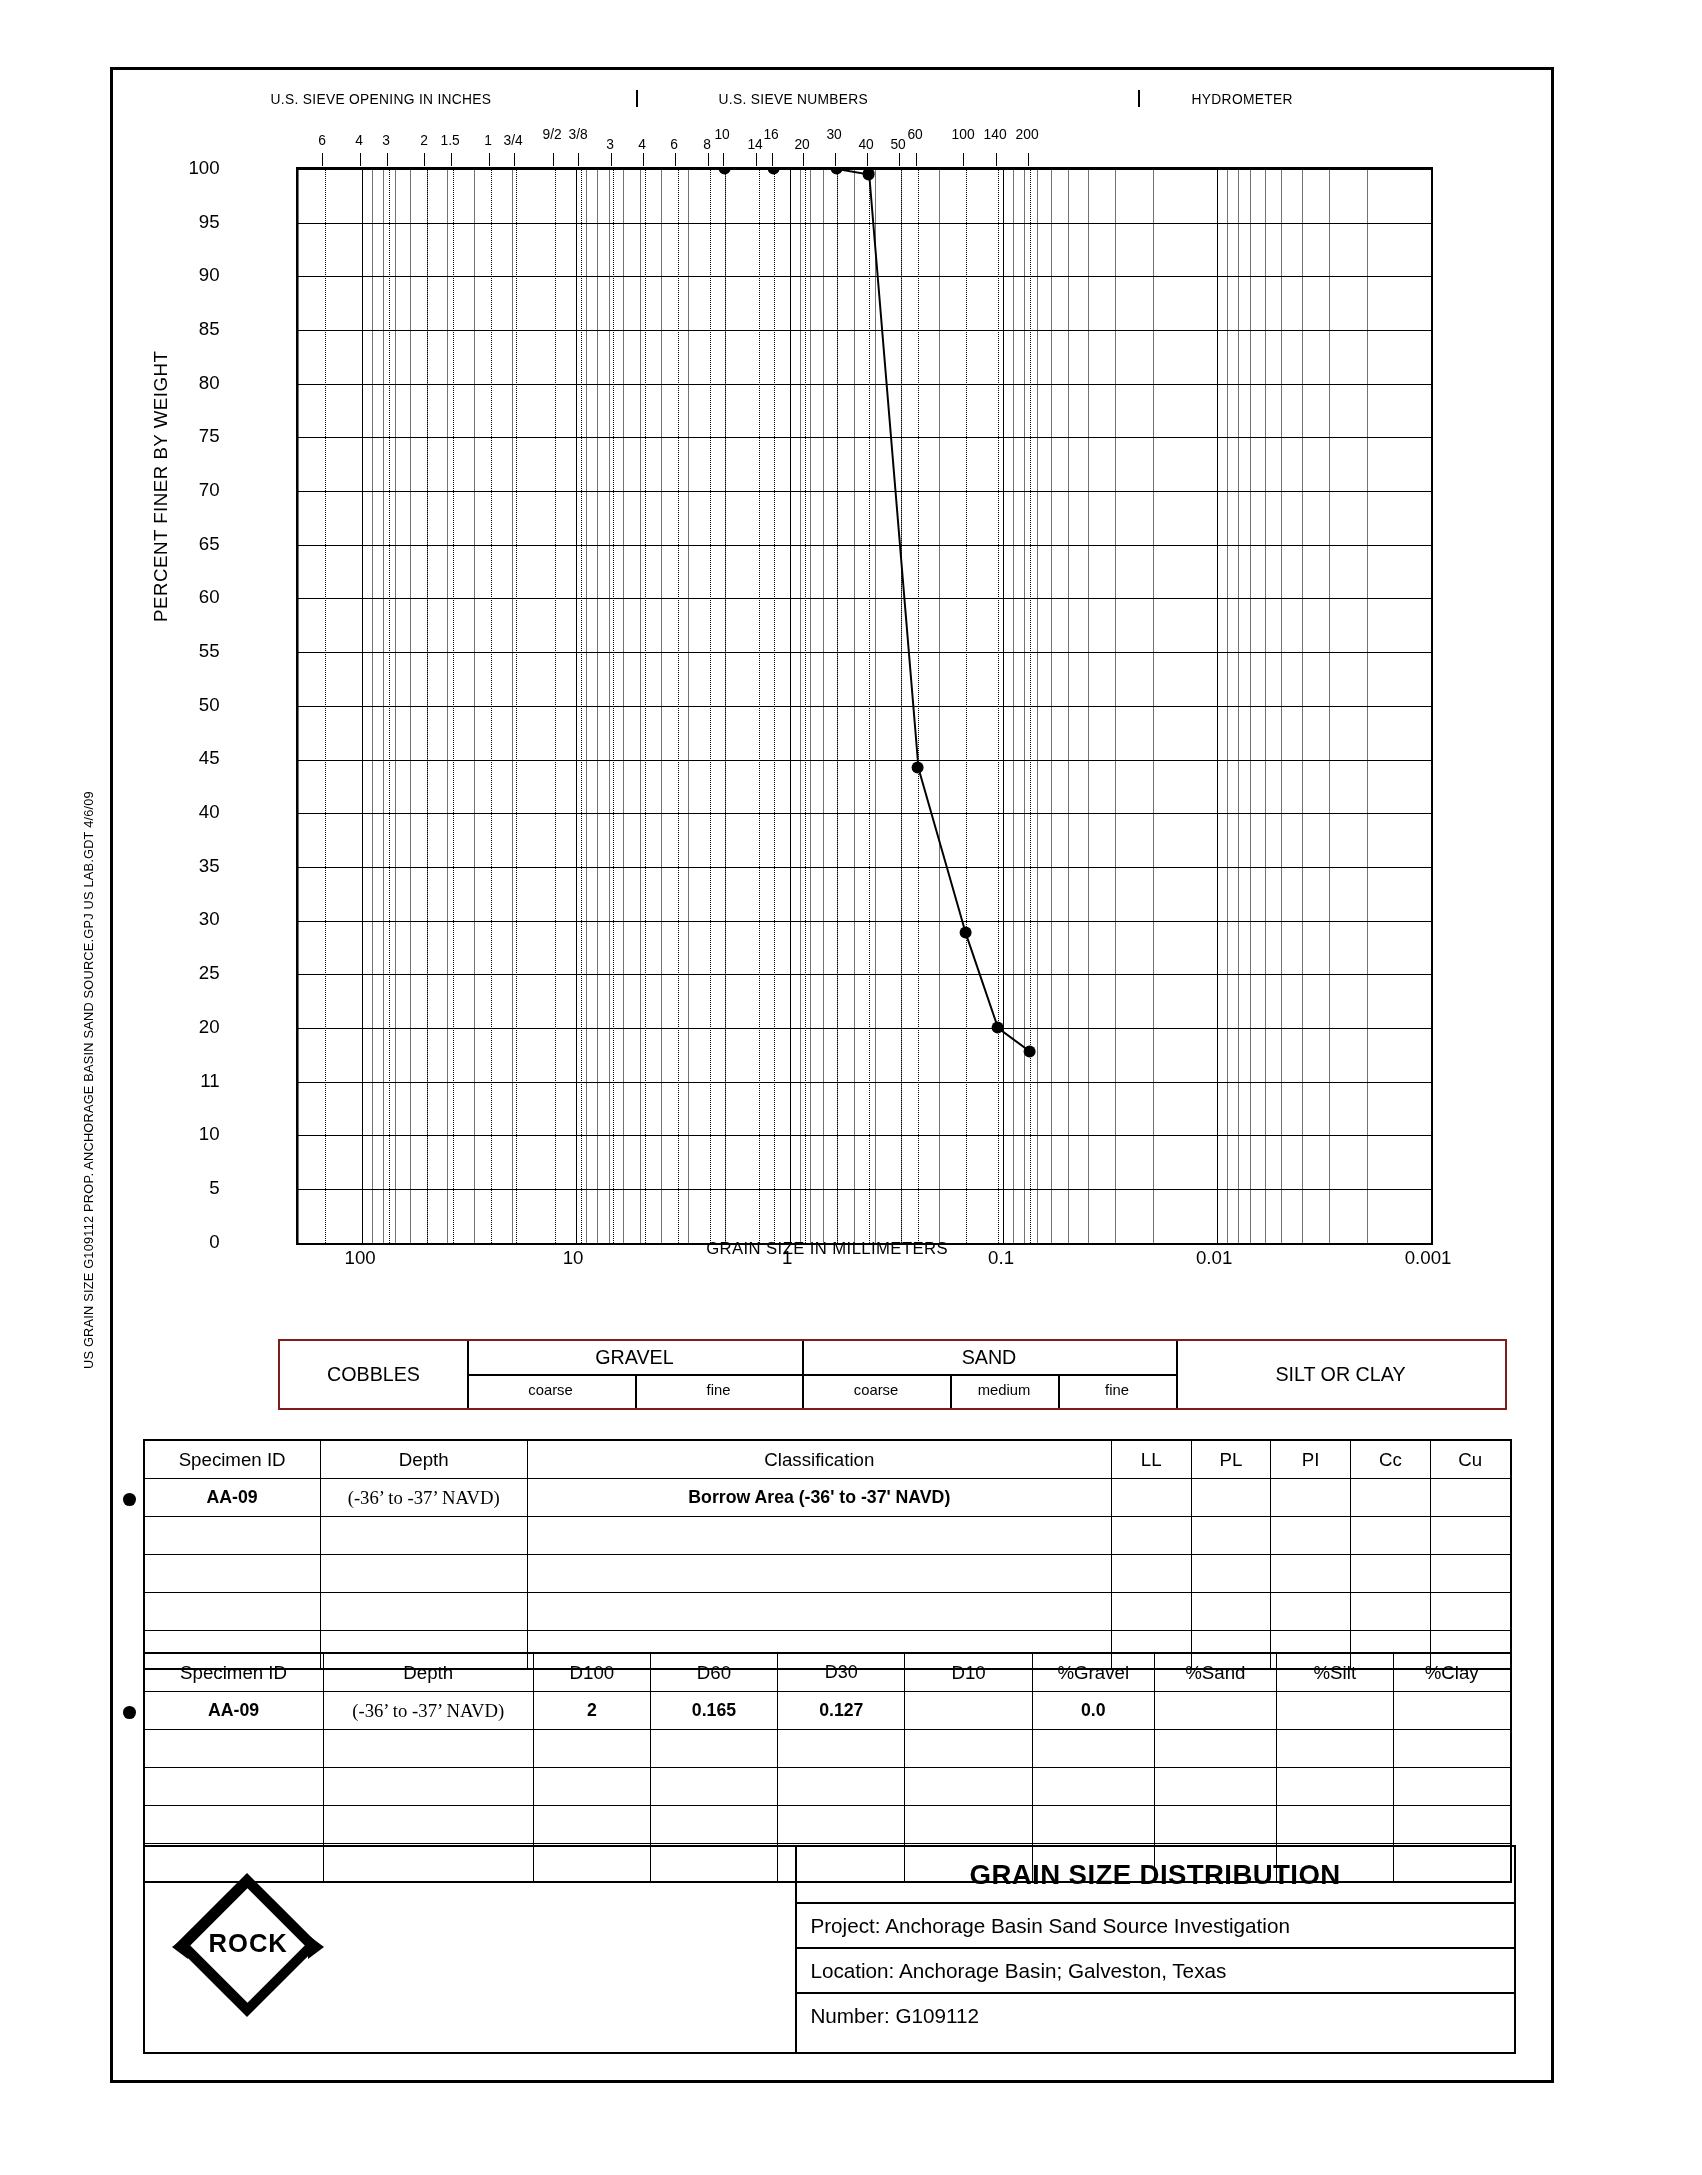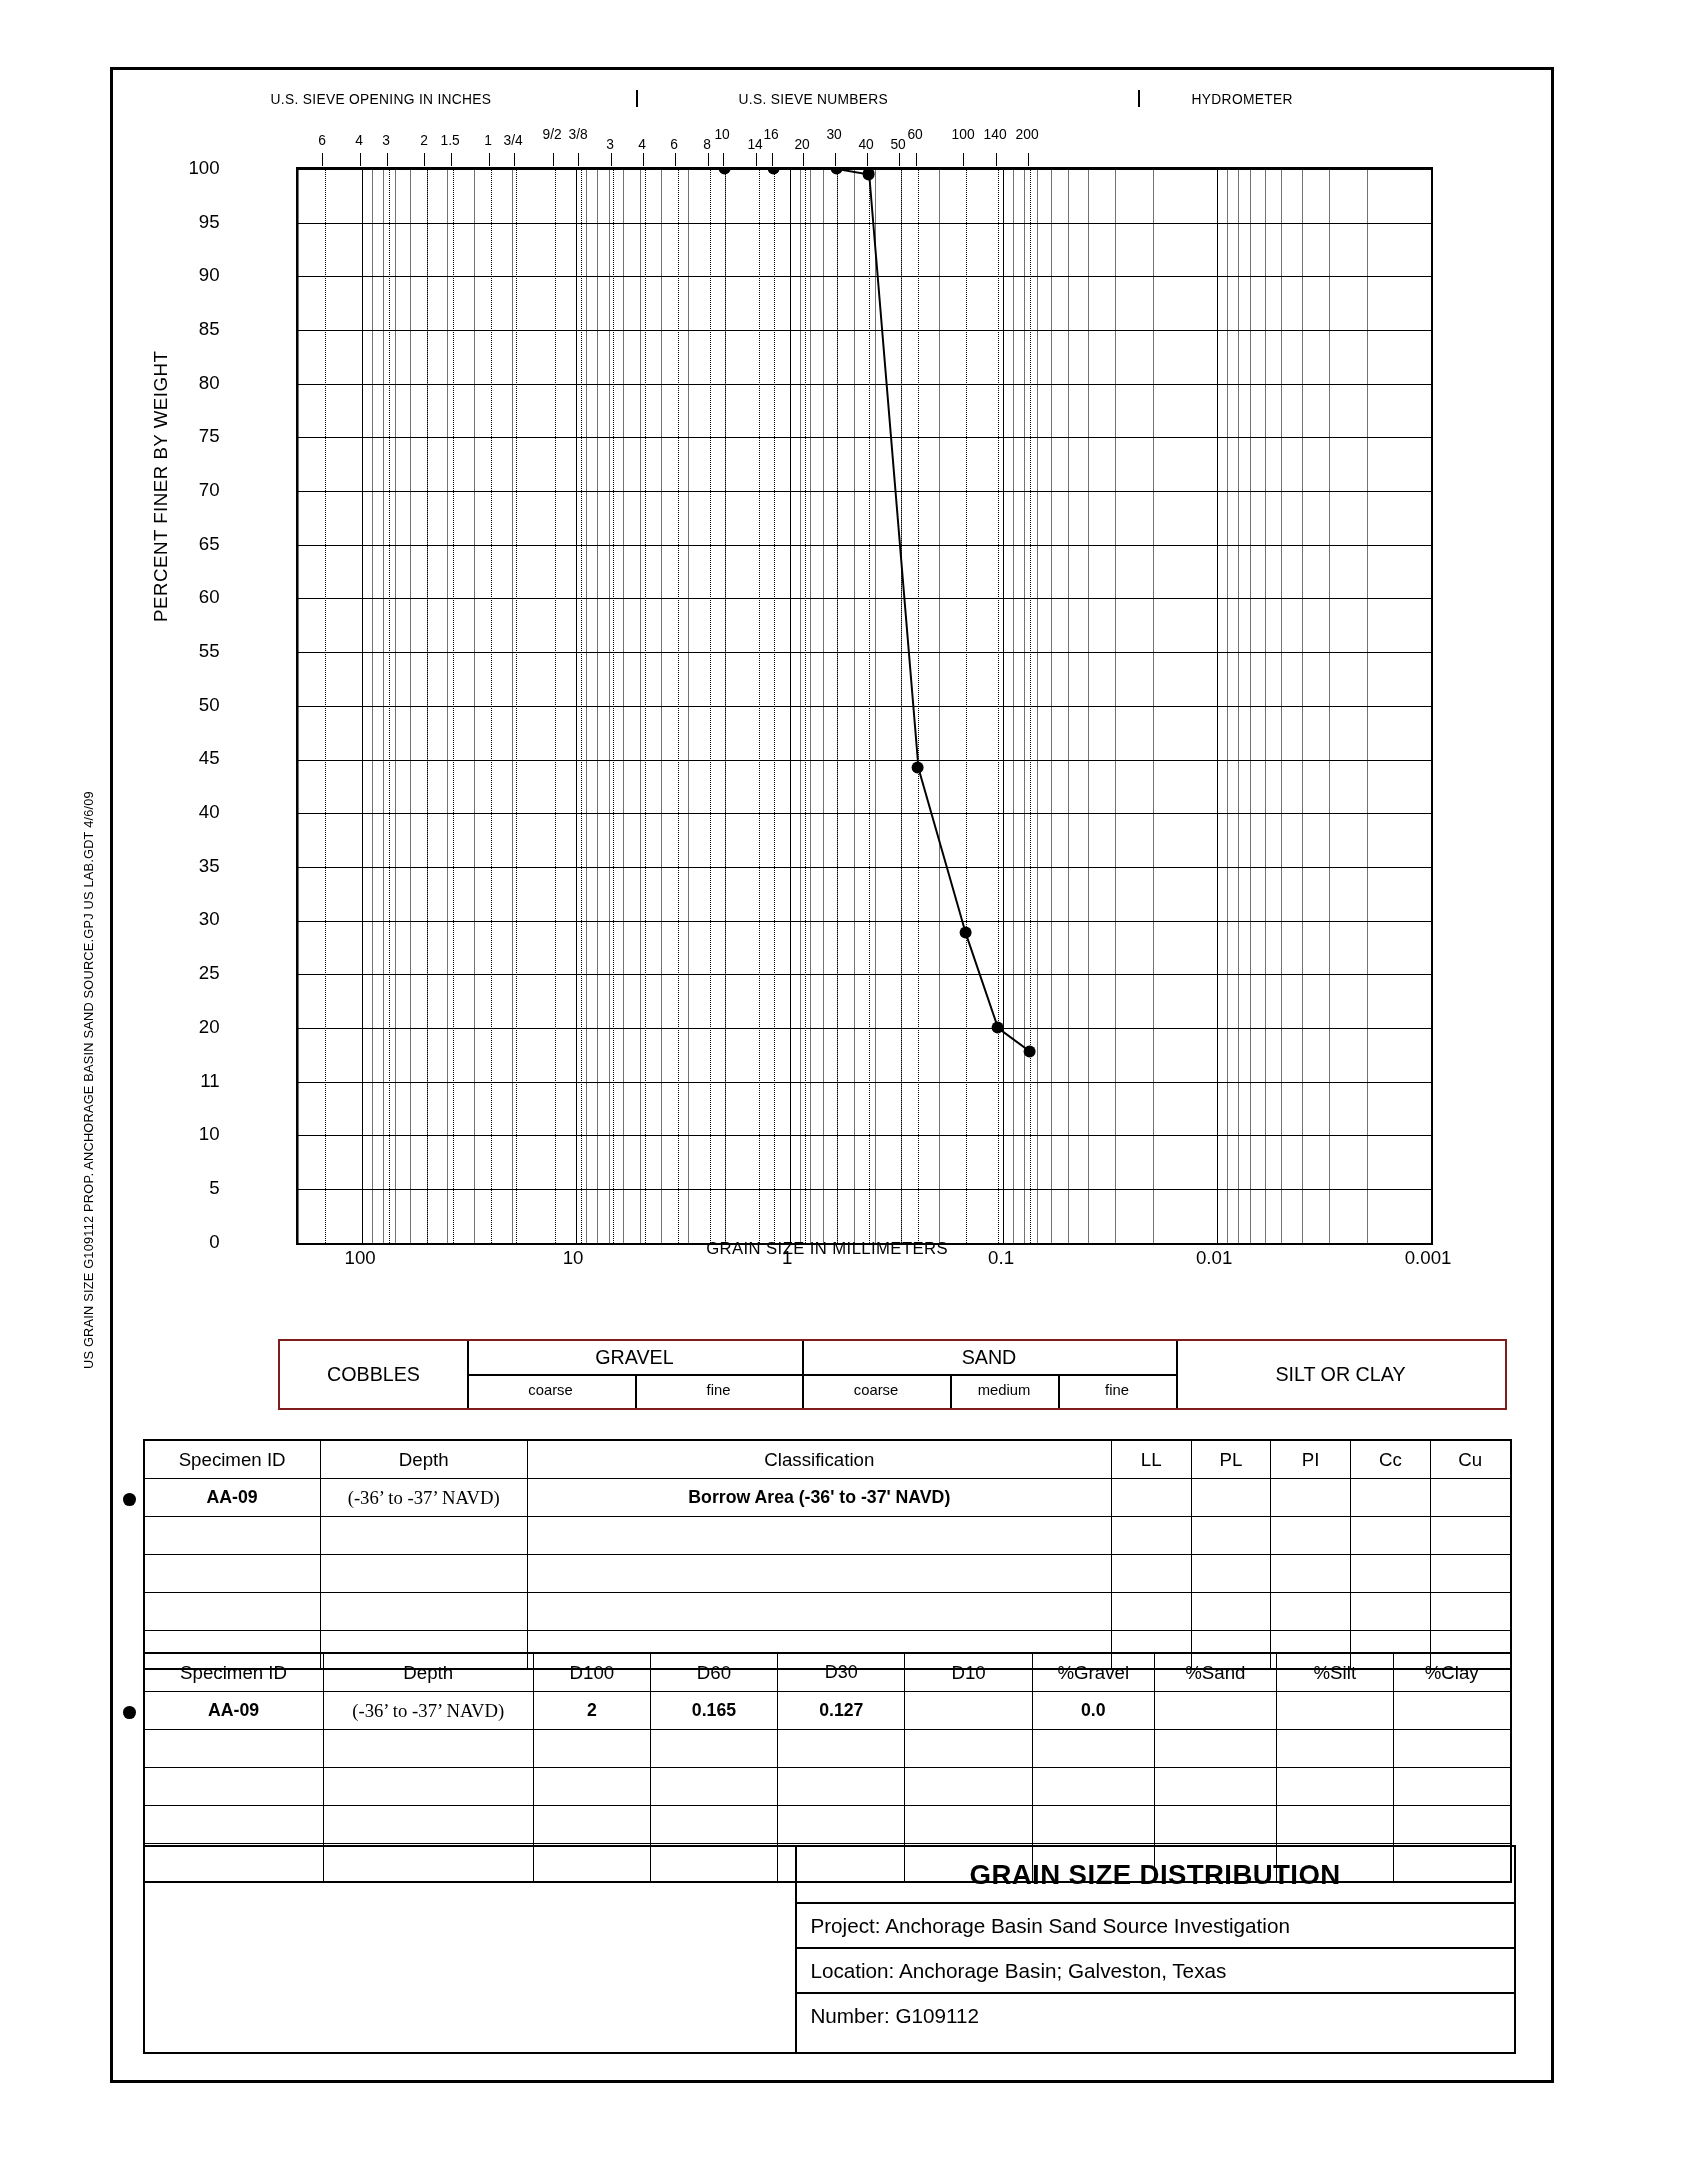--- a/index.html
+++ b/index.html
@@ -49,21 +49,21 @@
 </head>
 <body>
 
 <div class="sidetext">US GRAIN SIZE  G109112 PROP. ANCHORAGE BASIN SAND SOURCE.GPJ  US LAB.GDT  4/6/09</div>
 
 <div class="sheet">
 
   <div class="chartbox">
 
     <div class="hdr" style="left:128px;top:2px;">U.S. SIEVE OPENING IN INCHES</div>
-    <div class="hdr" style="left:596px;top:2px;">U.S. SIEVE NUMBERS</div>
+    <div class="hdr" style="left:576px;top:2px;">U.S. SIEVE NUMBERS</div>
     <div class="hdr" style="left:1049px;top:2px;">HYDROMETER</div>
     <div style="position:absolute;left:493px;top:0;width:2px;height:17.7px;background:#000;"></div>
     <div style="position:absolute;left:995px;top:0;width:2px;height:17.7px;background:#000;"></div>
 
     <div class="ytitle">PERCENT FINER BY WEIGHT</div>
     <div class="xtitle" style="top:1149px;">GRAIN SIZE IN MILLIMETERS</div>
 
     <div id="sieveLabels">
         <div class="sievenum" style="left: 162px; top: 43px;">6</div>
         <div class="tickline" style="left: 179px; top: 63px; height: 13.8px;"></div>
@@ -413,20 +413,27 @@
           <td style=""></td>
           <td style=""></td>
           <td style=""></td>
         </tr>
       </tbody>
     </table>
   <div class="bullet" style="left:9.9px;top:1636px;"></div>
 
   <div class="titleblock">
     <div class="tb-left">
+      <div class="logo">
+        <div class="dia"></div>
+        <div class="dia-in"></div>
+        <div class="arrowL"></div>
+        <div class="arrowR"></div>
+        <div class="logotext">ROCK</div>
+      </div>
     </div>
     <div class="tb-right">
       <div class="tb-title">GRAIN SIZE DISTRIBUTION</div>
       <div class="row">Project:  Anchorage Basin Sand Source Investigation</div>
       <div class="row">Location:  Anchorage Basin; Galveston, Texas</div>
       <div class="row">Number:  G109112</div>
     </div>
   </div>
 
 </div>

